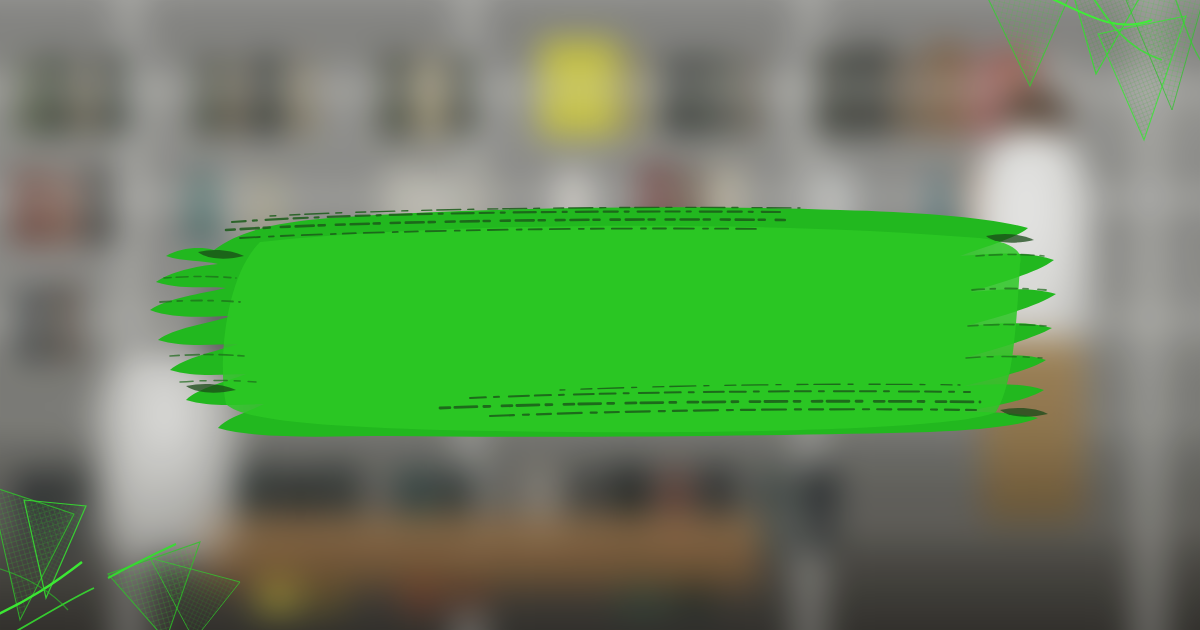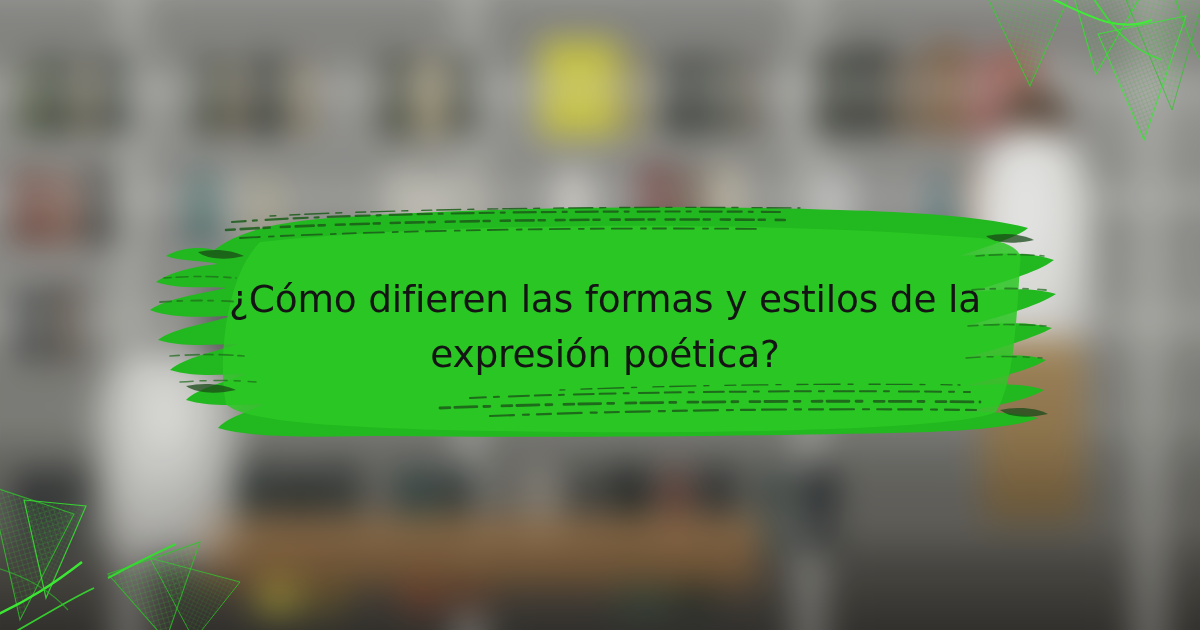--- a/index.html
+++ b/index.html
@@ -325,16 +325,14 @@
 
       <g fill="#1a4a18" opacity="0.75">
         <path d="M 58,66 C 74,62 92,64 104,70 C 88,74 68,74 58,66 Z"></path>
         <path d="M 46,200 C 64,196 84,198 96,204 C 78,208 58,208 46,200 Z"></path>
         <path d="M 860,224 C 878,220 898,222 908,228 C 890,232 870,232 860,224 Z"></path>
         <path d="M 846,50 C 864,46 882,48 894,54 C 876,58 856,58 846,50 Z"></path>
       </g>
     </svg>
   </div>
 
-  <div class="headline">¿Cómo difieren las formas y estilos de la
-expresión poética?</div>
 
 </div>
 
 </body></html>

